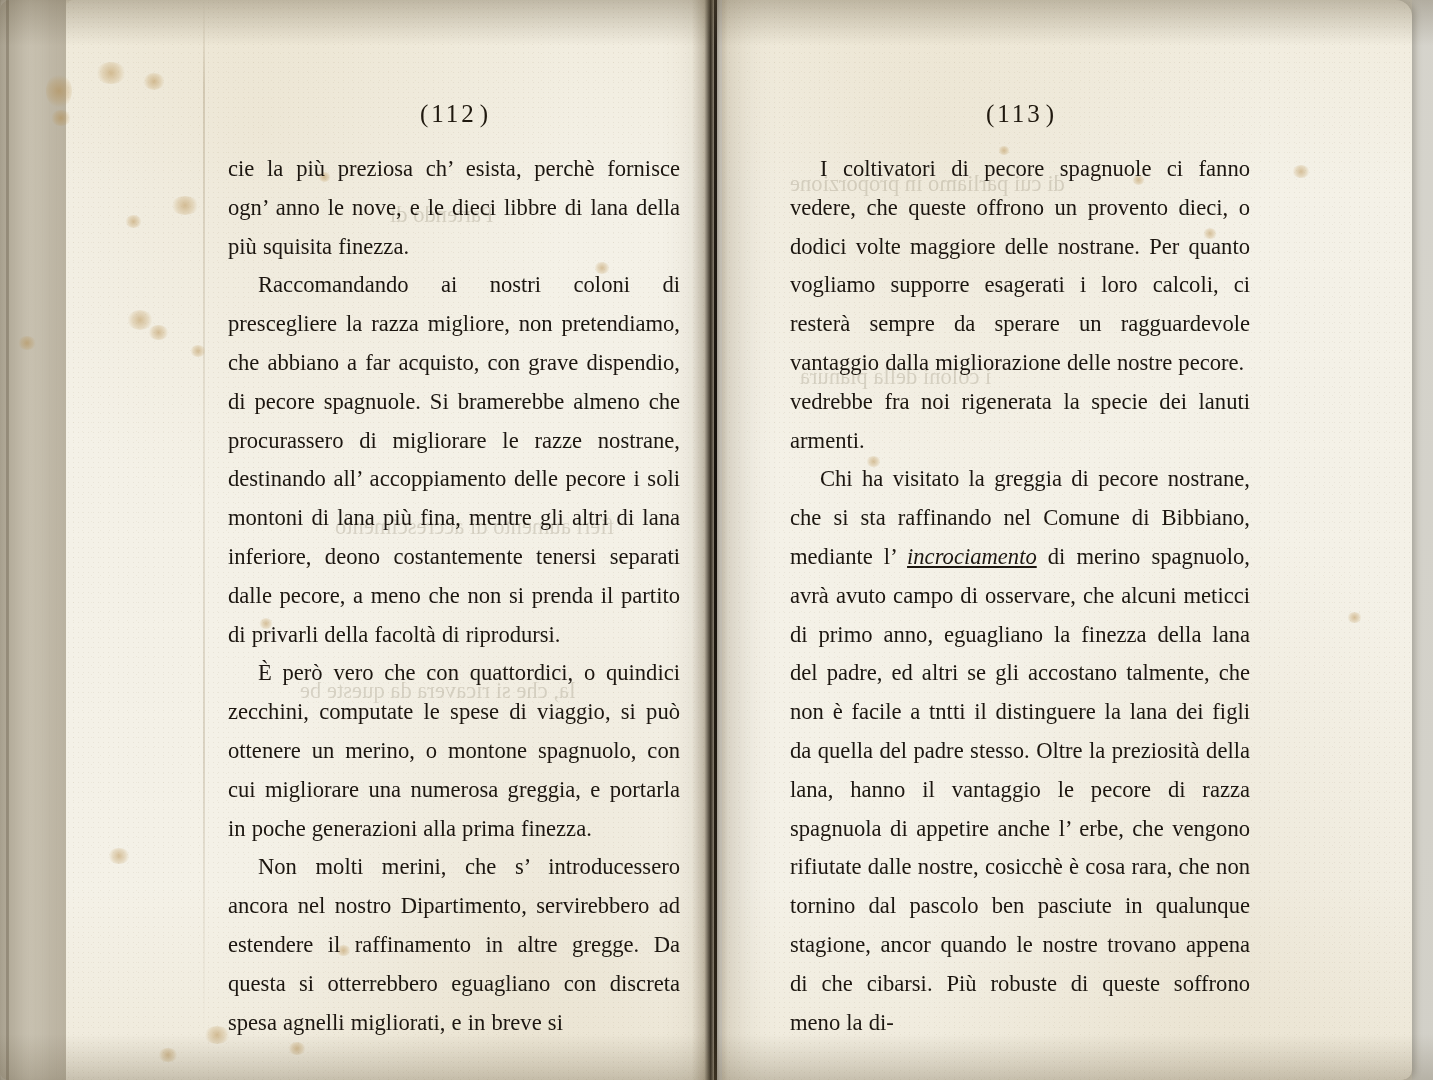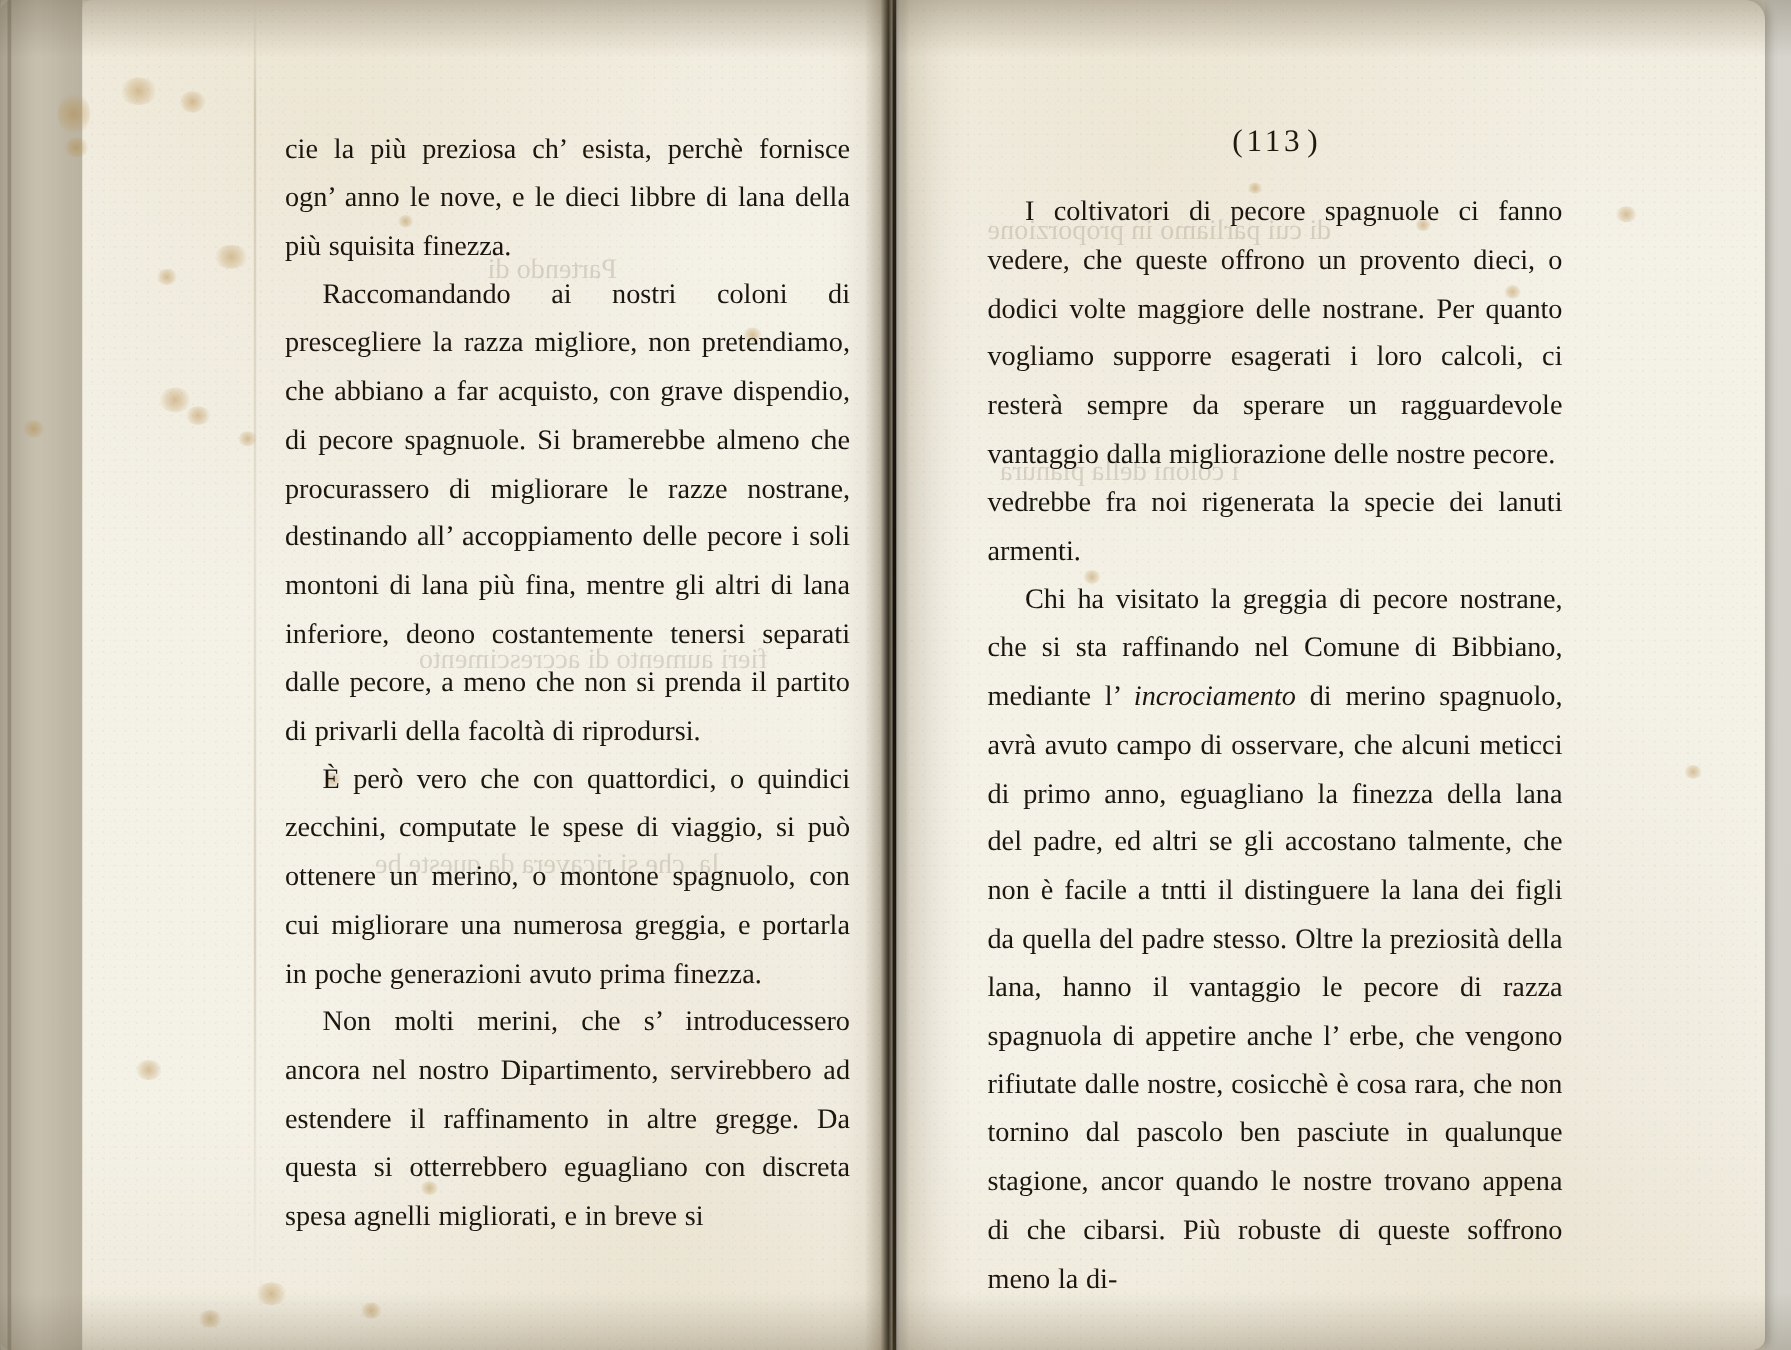--- a/index.html
+++ b/index.html
@@ -190,21 +190,21 @@
     font-size: 22.6px;
     line-height: 38.8px;
     text-align: justify;
     text-align-last: left;
     color: #1c1610;
     text-indent: 30px;
     word-spacing: .5px;
     -webkit-font-smoothing: antialiased;
   }
   .para.cont { text-indent: 0; }
-  .para em { font-style: italic; }
+  .para em { font-style: italic; text-decoration: underline; }
 
   
   .col-left {
     left: 228px;
     top: 100px;
     width: 452px;
   }
   
   .col-right {
     left: 790px;
@@ -279,24 +279,27 @@
   <div class="fox" style="left:998px; top:146px; width:12px; height:9px;"></div>
 
   <div class="bleed" style="left:390px; top:196px;">Partendo di</div>
   <div class="bleed" style="left:335px; top:508px;">fieri aumento di accrescimento</div>
   <div class="bleed" style="left:300px; top:672px;">la, che si ricavera da queste be</div>
 
   <div class="bleed" style="left:790px; top:165px;">di cui parliamo in proporzione</div>
   <div class="bleed" style="left:800px; top:358px;">i coloni della pianura</div>
 
   <div class="page-body col-left">
+    <div class="folio">
+      <span class="paren">(</span><span>112</span><span class="paren">)</span>
+    </div>
 
     <p class="para cont">cie la più preziosa ch’ esista, perchè fornisce ogn’ anno le nove, e le dieci libbre di lana della più squisita finezza.</p>
     <p class="para">Raccomandando ai nostri coloni di prescegliere la razza migliore, non pretendiamo, che abbiano a far acquisto, con grave dispendio, di pecore spagnuole. Si bramerebbe almeno che procurassero di migliorare le razze nostrane, destinando all’ accoppiamento delle pecore i soli montoni di lana più fina, mentre gli altri di lana inferiore, deono costantemente tenersi separati dalle pecore, a meno che non si prenda il partito di privarli della facoltà di riprodursi.</p>
-    <p class="para">È però vero che con quattordici, o quindici zecchini, computate le spese di viaggio, si può ottenere un merino, o montone spagnuolo, con cui migliorare una numerosa greggia, e portarla in poche generazioni avuto prima finezza.</p>
+    <p class="para">È però vero che con quattordici, o quindici zecchini, computate le spese di viaggio, si può ottenere un merino, o montone spagnuolo, con cui migliorare una numerosa greggia, e portarla in poche generazioni alla prima finezza.</p>
     <p class="para">Non molti merini, che s’ introducessero ancora nel nostro Dipartimento, servirebbero ad estendere il raffinamento in altre gregge. Da questa si otterrebbero eguagliano con discreta spesa agnelli migliorati, e in breve si</p>
   </div>
 
   <div class="page-body col-right">
     <div class="folio">
       <span class="paren">(</span><span>113</span><span class="paren">)</span>
     </div>
 
     <p class="para">I coltivatori di pecore spagnuole ci fanno vedere, che queste offrono un provento dieci, o dodici volte maggiore delle nostrane. Per quanto vogliamo supporre esagerati i loro calcoli, ci resterà sempre da sperare un ragguardevole vantaggio dalla migliorazione delle nostre pecore.</p>
     <p class="para cont">vedrebbe fra noi rigenerata la specie dei lanuti armenti.</p>

